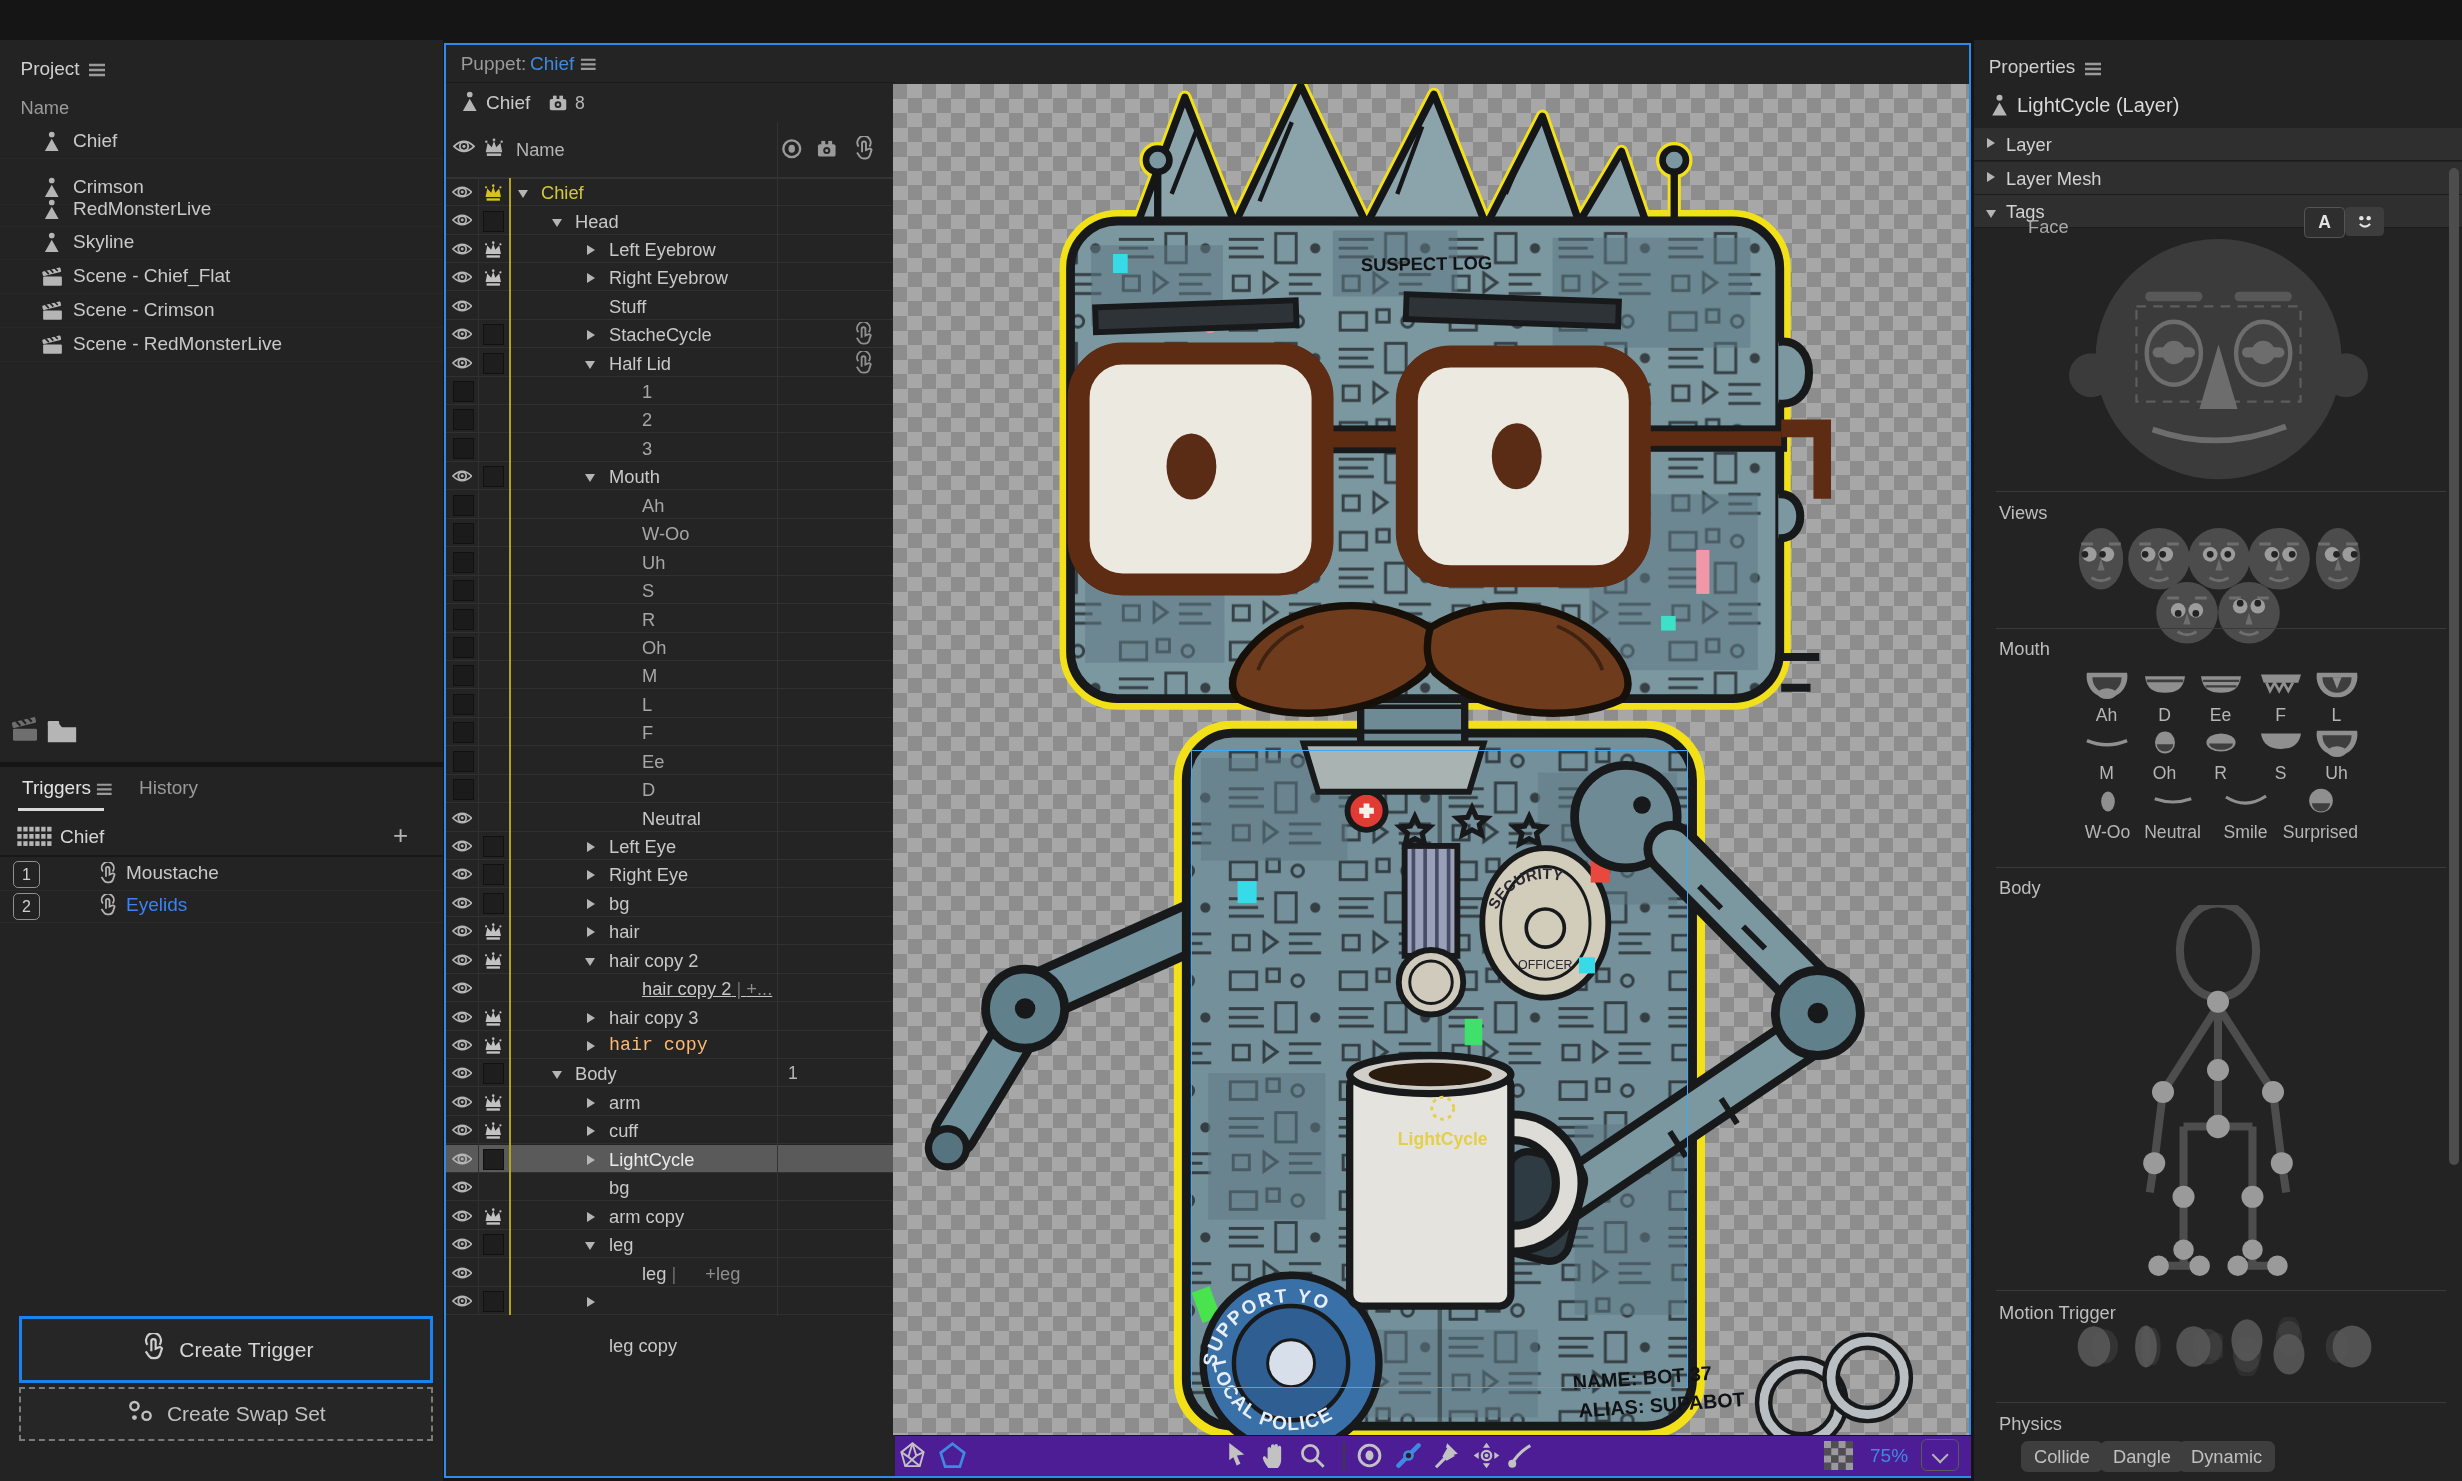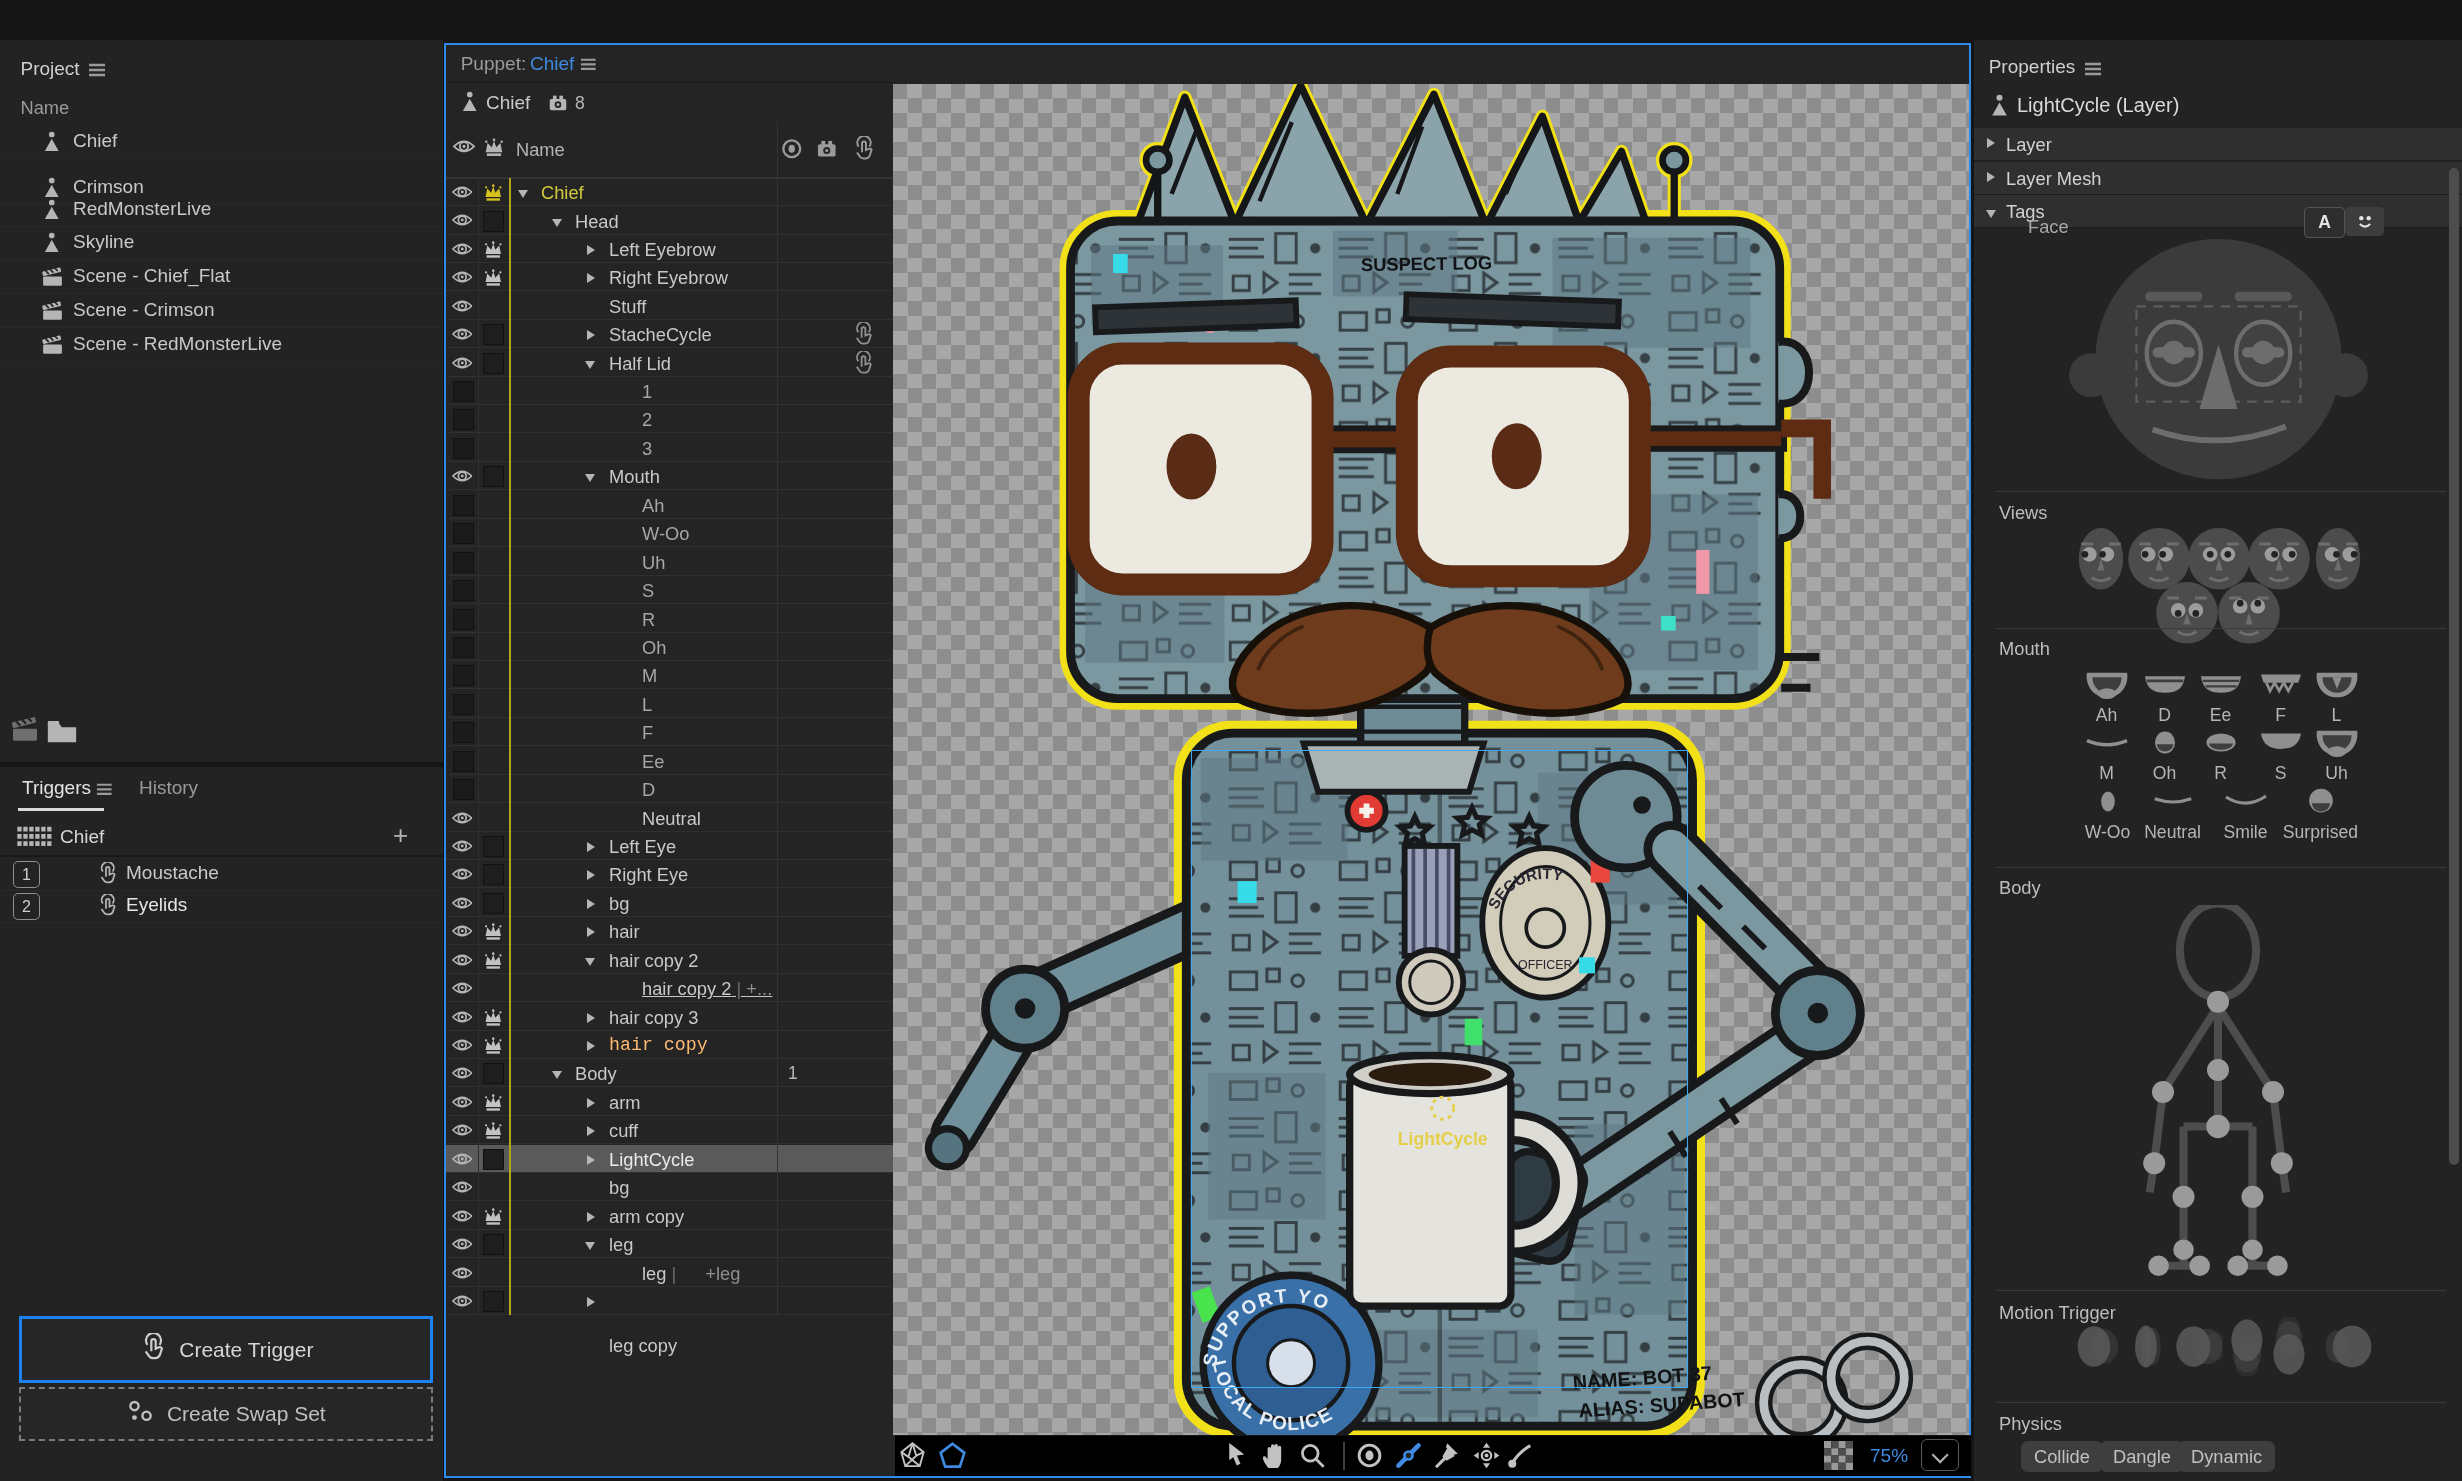--- a/index.html
+++ b/index.html
@@ -29,21 +29,21 @@
   #tree-rows{position:absolute;left:0;top:133px;width:453px;height:1137px;}
   .nrow{position:absolute;left:0;width:453px;height:28.4px;border-bottom:0.7px solid #303030;box-sizing:border-box;}
   .nrow.sel{background:#5a5a5a;}
   .nlabel{position:absolute;top:4.4px;font-size:18.3px;color:#c8c8c8;white-space:nowrap;}
   .arrow{position:absolute;top:10.3px;width:0;height:0;}
   .arr-c{border-left:8px solid #b5b5b5;border-top:5.1px solid transparent;border-bottom:5.1px solid transparent;}
   .arr-v{border-top:8px solid #b5b5b5;border-left:5.1px solid transparent;border-right:5.1px solid transparent;margin-top:2.2px;}
   .hidebox{position:absolute;top:4.4px;width:19px;height:19px;background:#1b1b1b;border:0.7px solid #111;}
   #canvas{left:449px;top:39px;width:1076px;height:1351px;background:repeating-conic-gradient(#a7a7a7 0% 25%, #8d8d8d 0% 50%);background-size:29px 29px;overflow:hidden;}
   #selrect{left:298px;top:666px;width:495px;height:636px;border:1.5px solid #3fa9f5;}
-  #ctoolbar{left:449px;top:1390px;width:1076px;height:40px;background:#000000;border-top:1.5px solid #141414;}
+  #ctoolbar{left:449px;top:1390px;width:1076px;height:40px;background:#4c1d95;border-top:1.5px solid #141414;}
   .tbi{position:absolute;top:5.1px;width:29px;height:29px;}
   
   #props{left:1974px;top:40px;width:488px;height:1442px;}
   .secbar{position:absolute;left:0;width:488px;height:32px;background:#2f2f2f;border-bottom:1.5px solid #1d1d1d;}
   .secbar .t{position:absolute;left:32px;top:5.9px;font-size:18.3px;color:#d2d2d2;}
   .grplbl{position:absolute;left:25px;font-size:18.3px;color:#bdbdbd;}
   .divline{position:absolute;left:22px;width:450px;height:0.7px;background:#3a3a3a;}
   .mouthitem{position:absolute;width:81px;text-align:center;}
   .mouthitem .ml{font-size:17.6px;color:#b5b5b5;margin-top:2.9px;}
   .pillbtn{position:absolute;height:31px;background:#3e3e3e;border-radius:6.6px;font-size:18.3px;color:#c0c0c0;display:flex;align-items:center;justify-content:center;padding:0 13px;box-sizing:border-box;}
@@ -185,21 +185,21 @@
               <path d="M10.2 15 V6.8 a1.8 1.8 0 0 1 3.6 0 V13 l2.7 -1.2 a1.9 1.9 0 0 1 2.5 1 L17.3 18 a4.3 4.3 0 0 1 -4 2.8 h-1.7 a4.3 4.3 0 0 1 -3.5 -1.9 L5.6 15.2"></path>
             </svg></span>
       <span class="abs" style="left:126px;top:4.4px;font-size:19px;color:#c9c9c9;">Moustache</span>
         </div>
         <div class="trow" style="top:123px;border-bottom:0.7px solid #2a2a2a;">
       <span class="keybox">2</span>
       <span class="abs" style="left:96px;top:4.4px;"><svg width="23.5" height="23.5" viewBox="0 0 24 24" fill="none" stroke="#b5b5b5" stroke-width="1.8">
               <path d="M7 9.8 A6.2 6.2 0 1 1 17 9.8"></path>
               <path d="M10.2 15 V6.8 a1.8 1.8 0 0 1 3.6 0 V13 l2.7 -1.2 a1.9 1.9 0 0 1 2.5 1 L17.3 18 a4.3 4.3 0 0 1 -4 2.8 h-1.7 a4.3 4.3 0 0 1 -3.5 -1.9 L5.6 15.2"></path>
             </svg></span>
-      <span class="abs" style="left:126px;top:4.4px;font-size:19px;color:#e5e5e5;text-align:right;">Eyelids</span>
+      <span class="abs" style="left:126px;top:4.4px;font-size:19px;color:#3b82f6;text-align:right;">Eyelids</span>
         </div>
       </div>
     <div class="bigbtn" style="top:620px;height:54px;border:2.2px dashed #7b7b7b;color:#c0c0c0;">
       <span id="cs-icon"><svg width="29" height="29" viewBox="0 0 24 21" fill="none" stroke="#c0c0c0" stroke-width="2">
             <circle cx="7" cy="6" r="3.4"></circle>
             <circle cx="17" cy="14" r="3.4"></circle>
             <circle cx="7" cy="15.5" r="2" fill="#c0c0c0" stroke="none"></circle>
           </svg></span>
         <span>Create Swap Set</span>
     </div>

